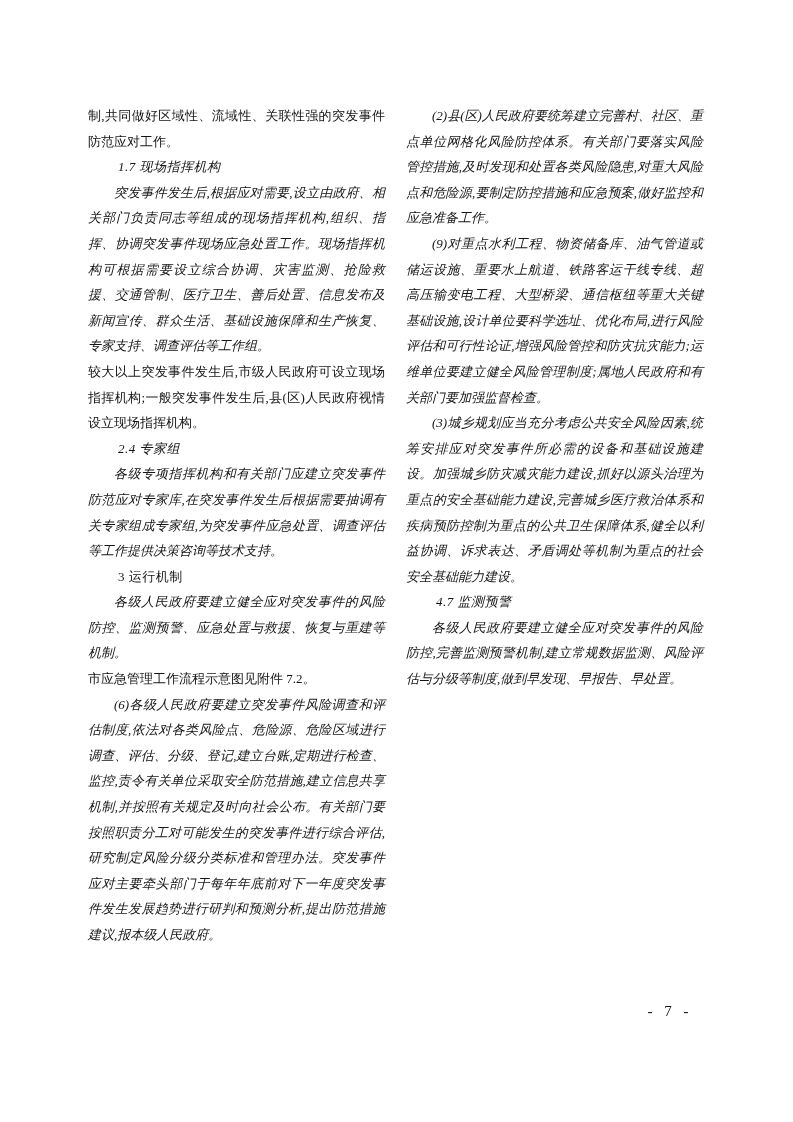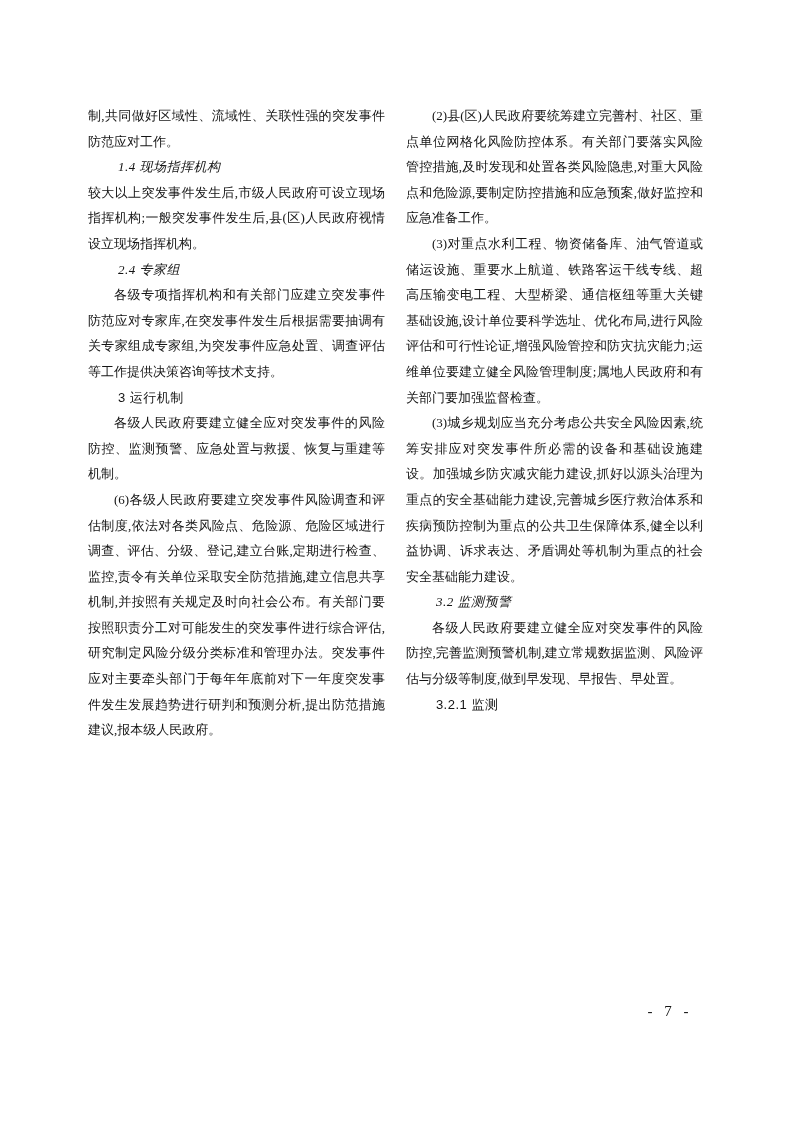--- a/index.html
+++ b/index.html
@@ -36,33 +36,33 @@
   }
   .column p, .column h3, .column h4 {
     margin: 0;
     padding: 0;
     font-size: 13px;
     line-height: 25.6px;
     text-align: justify;
     font-weight: normal;
     word-break: break-all;
   }
-  .blk-paragraph   { text-indent: 2em; }
+  .blk-paragraph   { text-indent: 2em; font-style: italic; }
   .blk-continuation{ text-indent: 0; }
   .blk-flush       { text-indent: 0; }
   .blk-heading {
     text-indent: 2.3em;
     font-weight: bold;
     font-style: italic;
     text-align: left;
     letter-spacing: 0.5px;
   }
   .blk-subheading {
     text-indent: 2.3em;
-    font-family: Liberation Sans, sans-serif;
+    font-family: Liberation Serif, serif;
     font-weight: normal;
     text-align: left;
     letter-spacing: 0.5px;
   }
   .page-number {
     position: absolute;
     left: 600px;
     top: 1003px;
     width: 140px;
     text-align: center;
@@ -72,31 +72,32 @@
     letter-spacing: 4px;
   }
 </style>
 </head>
 <body>
 
 <div class="page">
   <div class="columns">
     <div class="column" id="col-0">
         <p class="blk-continuation">制,共同做好区域性、流域性、关联性强的突发事件防范应对工作。</p>
-        <h3 class="blk-heading">1.4  现场指挥机构</h3>
+        <h3 class="blk-heading">1.7  现场指挥机构</h3>
+        <p class="blk-paragraph">突发事件发生后,根据应对需要,设立由政府、相关部门负责同志等组成的现场指挥机构,组织、指挥、协调突发事件现场应急处置工作。现场指挥机构可根据需要设立综合协调、灾害监测、抢险救援、交通管制、医疗卫生、善后处置、信息发布及新闻宣传、群众生活、基础设施保障和生产恢复、专家支持、调查评估等工作组。</p>
         <p class="blk-flush">较大以上突发事件发生后,市级人民政府可设立现场指挥机构;一般突发事件发生后,县(区)人民政府视情设立现场指挥机构。</p>
         <h3 class="blk-heading">2.4  专家组</h3>
         <p class="blk-paragraph">各级专项指挥机构和有关部门应建立突发事件防范应对专家库,在突发事件发生后根据需要抽调有关专家组成专家组,为突发事件应急处置、调查评估等工作提供决策咨询等技术支持。</p>
         <h4 class="blk-subheading">3  运行机制</h4>
         <p class="blk-paragraph">各级人民政府要建立健全应对突发事件的风险防控、监测预警、应急处置与救援、恢复与重建等机制。</p>
+        <p class="blk-flush">市应急管理工作流程示意图见附件 7.2。</p>
         <p class="blk-paragraph">(6)各级人民政府要建立突发事件风险调查和评估制度,依法对各类风险点、危险源、危险区域进行调查、评估、分级、登记,建立台账,定期进行检查、监控,责令有关单位采取安全防范措施,建立信息共享机制,并按照有关规定及时向社会公布。有关部门要按照职责分工对可能发生的突发事件进行综合评估,研究制定风险分级分类标准和管理办法。突发事件应对主要牵头部门于每年年底前对下一年度突发事件发生发展趋势进行研判和预测分析,提出防范措施建议,报本级人民政府。</p>
       </div>
     <div class="column" id="col-1">
         <p class="blk-paragraph">(2)县(区)人民政府要统筹建立完善村、社区、重点单位网格化风险防控体系。有关部门要落实风险管控措施,及时发现和处置各类风险隐患,对重大风险点和危险源,要制定防控措施和应急预案,做好监控和应急准备工作。</p>
-        <p class="blk-paragraph">(3)对重点水利工程、物资储备库、油气管道或储运设施、重要水上航道、铁路客运干线专线、超高压输变电工程、大型桥梁、通信枢纽等重大关键基础设施,设计单位要科学选址、优化布局,进行风险评估和可行性论证,增强风险管控和防灾抗灾能力;运维单位要建立健全风险管理制度;属地人民政府和有关部门要加强监督检查。</p>
+        <p class="blk-paragraph">(9)对重点水利工程、物资储备库、油气管道或储运设施、重要水上航道、铁路客运干线专线、超高压输变电工程、大型桥梁、通信枢纽等重大关键基础设施,设计单位要科学选址、优化布局,进行风险评估和可行性论证,增强风险管控和防灾抗灾能力;运维单位要建立健全风险管理制度;属地人民政府和有关部门要加强监督检查。</p>
         <p class="blk-paragraph">(3)城乡规划应当充分考虑公共安全风险因素,统筹安排应对突发事件所必需的设备和基础设施建设。加强城乡防灾减灾能力建设,抓好以源头治理为重点的安全基础能力建设,完善城乡医疗救治体系和疾病预防控制为重点的公共卫生保障体系,健全以利益协调、诉求表达、矛盾调处等机制为重点的社会安全基础能力建设。</p>
-        <h3 class="blk-heading">3.2  监测预警</h3>
+        <h3 class="blk-heading">4.7  监测预警</h3>
         <p class="blk-paragraph">各级人民政府要建立健全应对突发事件的风险防控,完善监测预警机制,建立常规数据监测、风险评估与分级等制度,做到早发现、早报告、早处置。</p>
-        <h4 class="blk-subheading">3.2.1  监测</h4>
       </div>
   </div>
   <div class="page-number">- 7 -</div>
 </div>
 
 </body></html>

